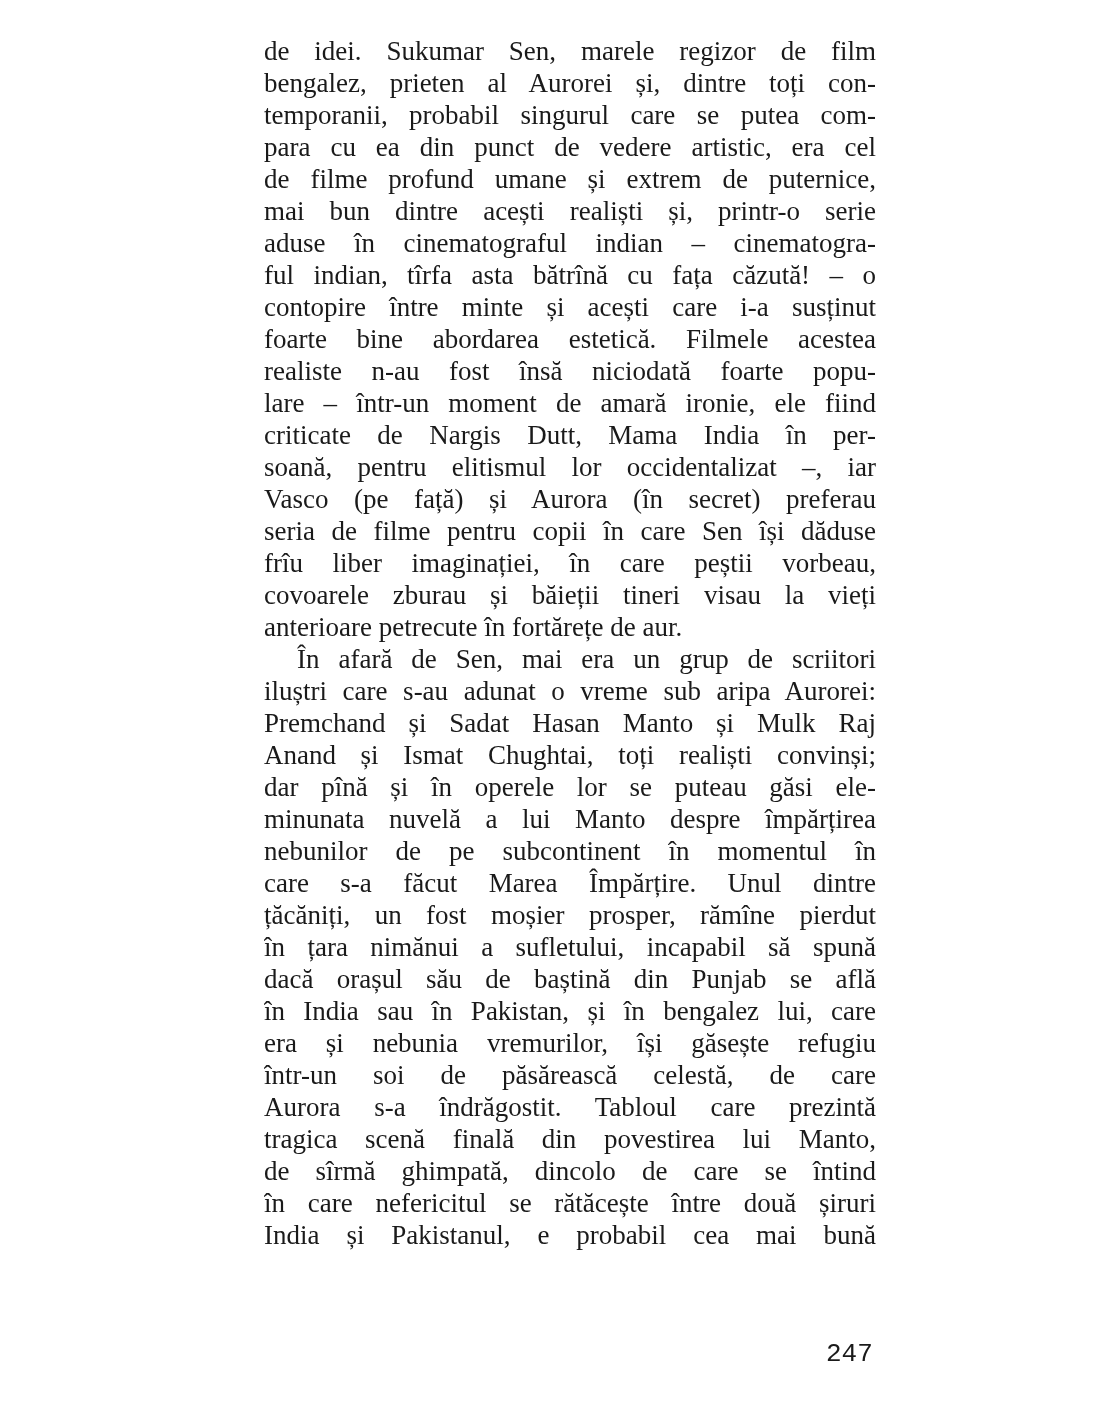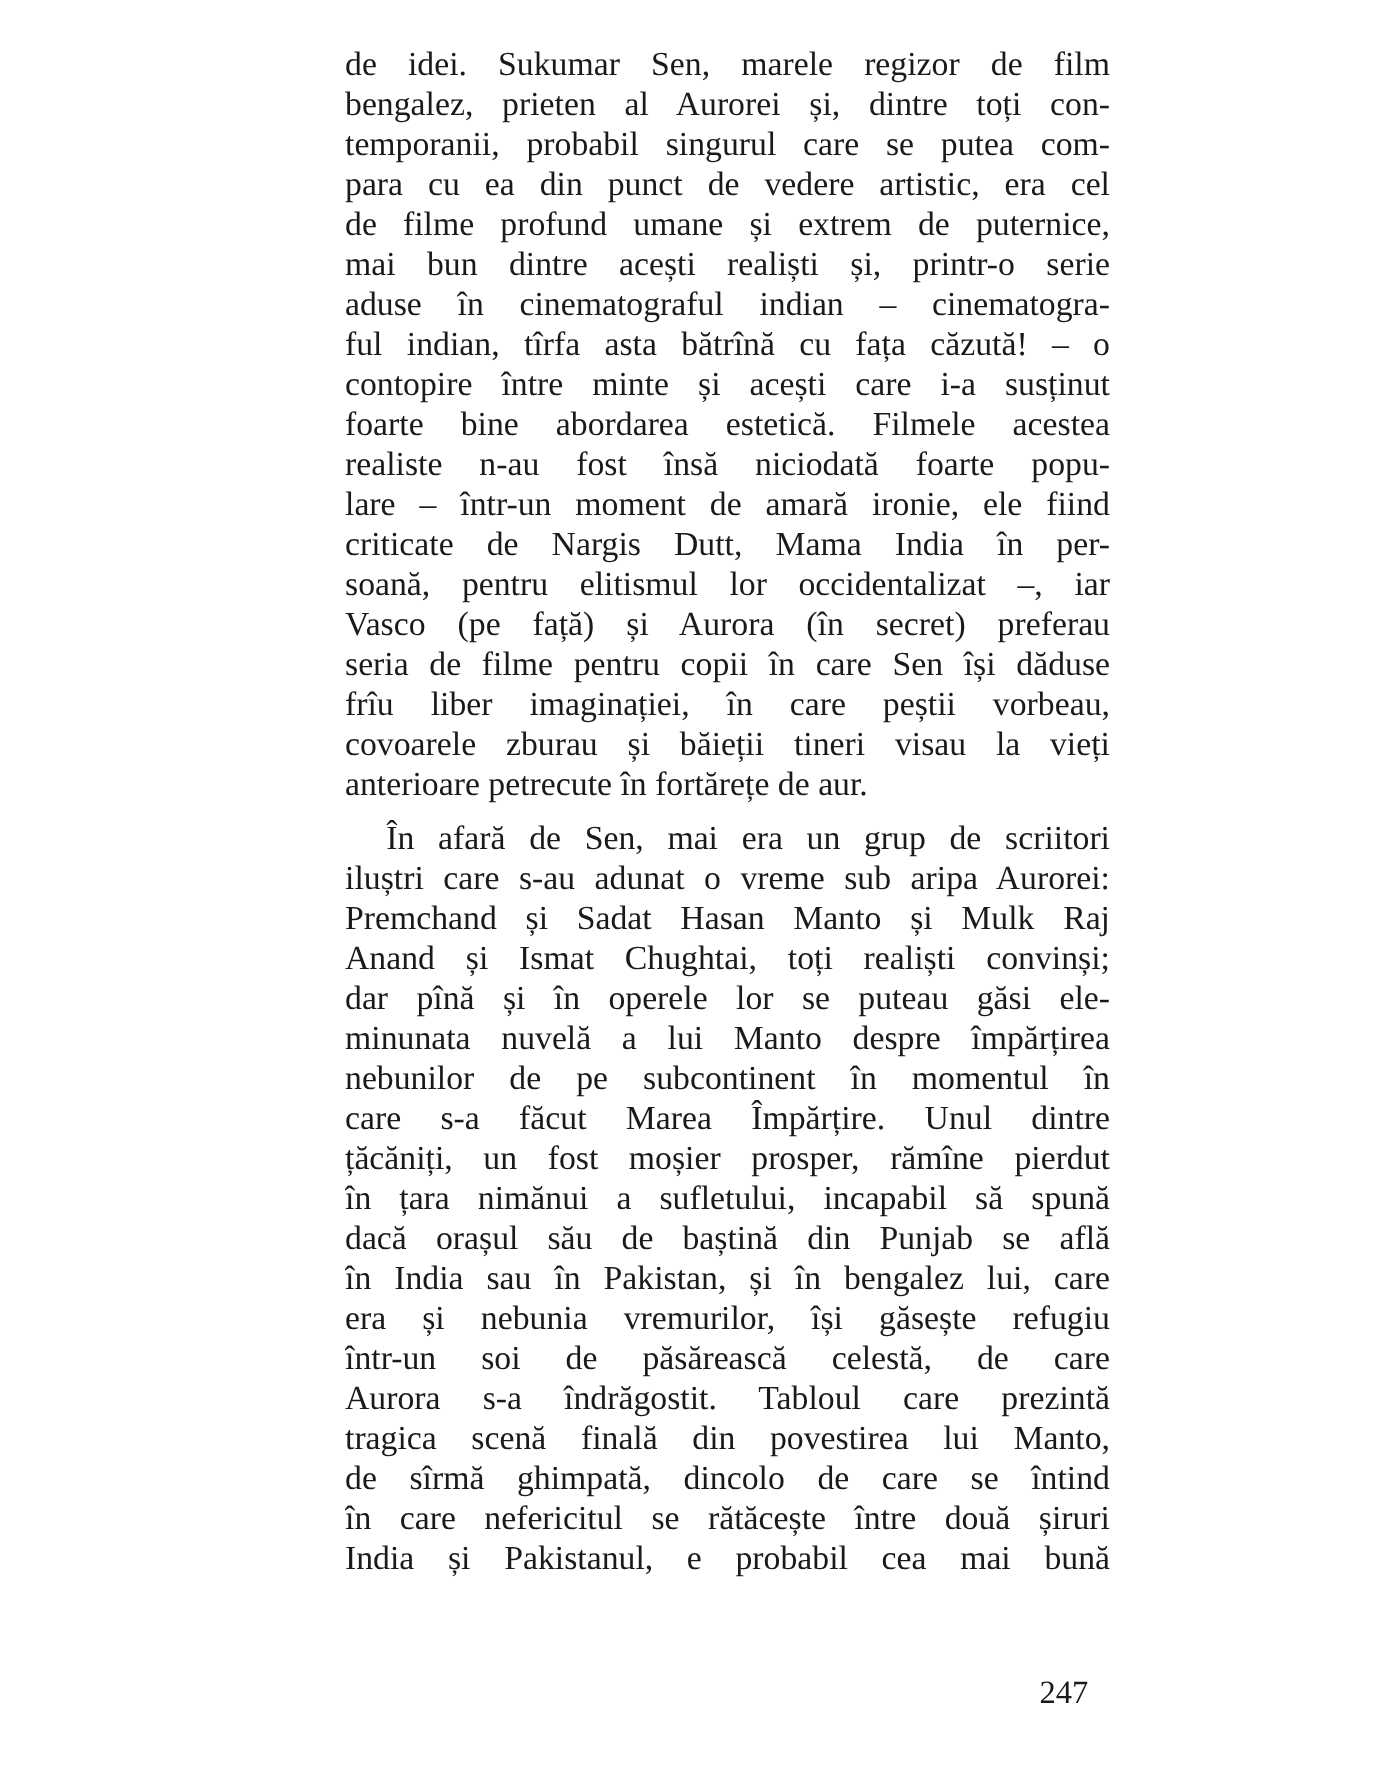--- a/index.html
+++ b/index.html
@@ -8,53 +8,52 @@
       background: #ffffff;
     }
     body {
       width: 1100px;
       height: 1422px;
       position: relative;
       overflow: hidden;
     }
     .page {
       position: absolute;
-      left: 276px;
+      left: 264px;
       top: 35px;
       width: 612px;
       font-family: "Liberation Serif", "DejaVu Serif", serif;
       font-size: 27px;
       color: #1a1a1a;
     }
     .line {
       display: block;
       height: 32px;
       line-height: 32px;
       white-space: nowrap;
       text-align: justify;
       text-align-last: justify;
       overflow: hidden;
     }
     .line.last {
       text-align-last: left;
     }
     .line.indent {
       text-indent: 33px;
-      margin-top: 11px;
     }
     .line em {
       font-style: italic;
     }
     .page-number {
       position: absolute;
       left: 826px;
       top: 1339px;
       width: 50px;
-      text-align: center;
-      font-family: Liberation Serif, serif;
+      text-align: left;
+      font-family: Liberation Mono, monospace;
       font-size: 26px;
       color: #1a1a1a;
     }
   </style>
 </head>
 <body>
 
 <div class="page">
   <div>
     <span class="line">de idei. Sukumar Sen, marele regizor de film</span>

